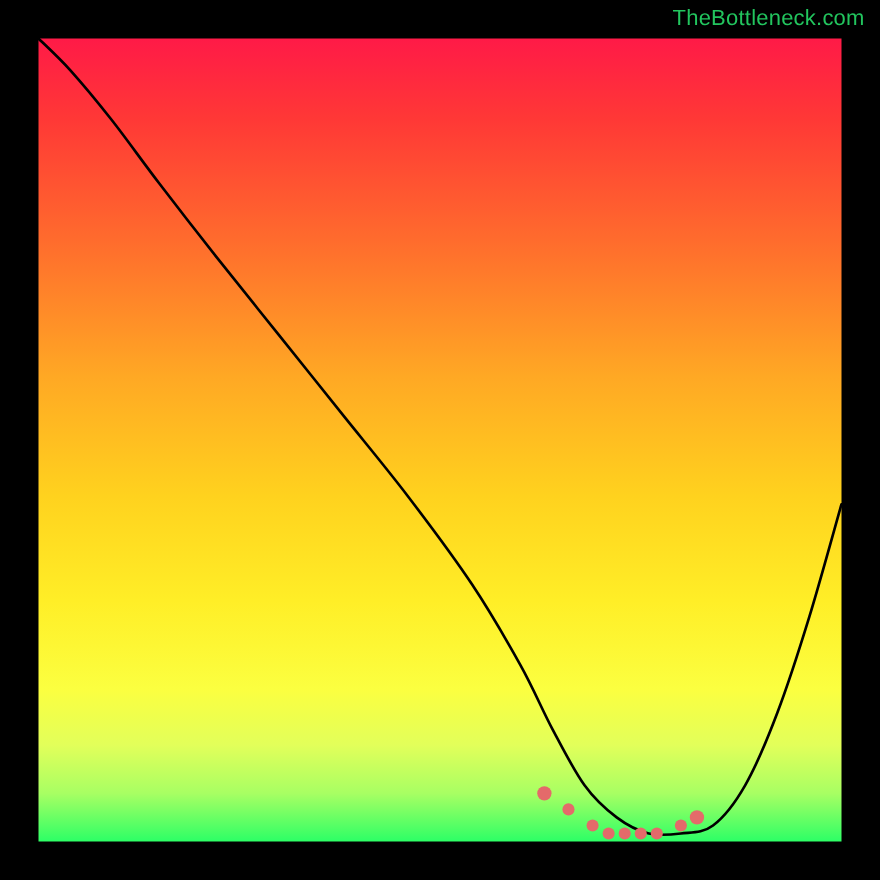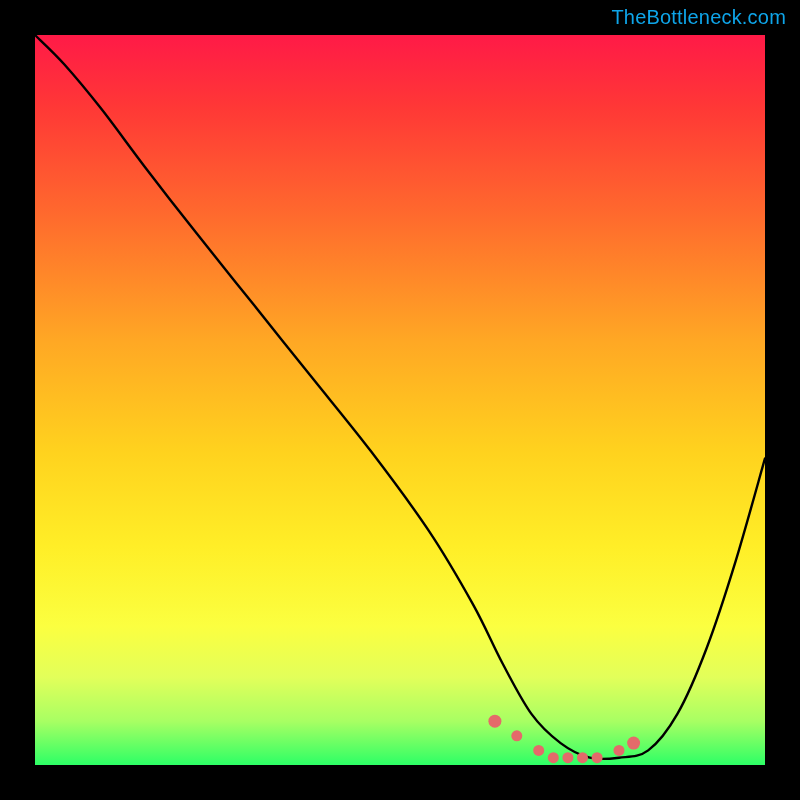--- a/index.html
+++ b/index.html
@@ -36,21 +36,21 @@
       #fbff40 81%,
       #e2ff5a 88%,
       #a8ff63 94%,
       #2dff66 100%
     );
   }
   .watermark {
     position: absolute;
     top: 6px;
     right: 14px;
-    color: #0ea5e9;
+    color: #22c55e;
     font-size: 20px;
     letter-spacing: 0.2px;
     font-weight: 500;
     user-select: none;
   }
   svg.curve {
     position: absolute;
     left: 0;
     top: 0;
     width: 730px;

